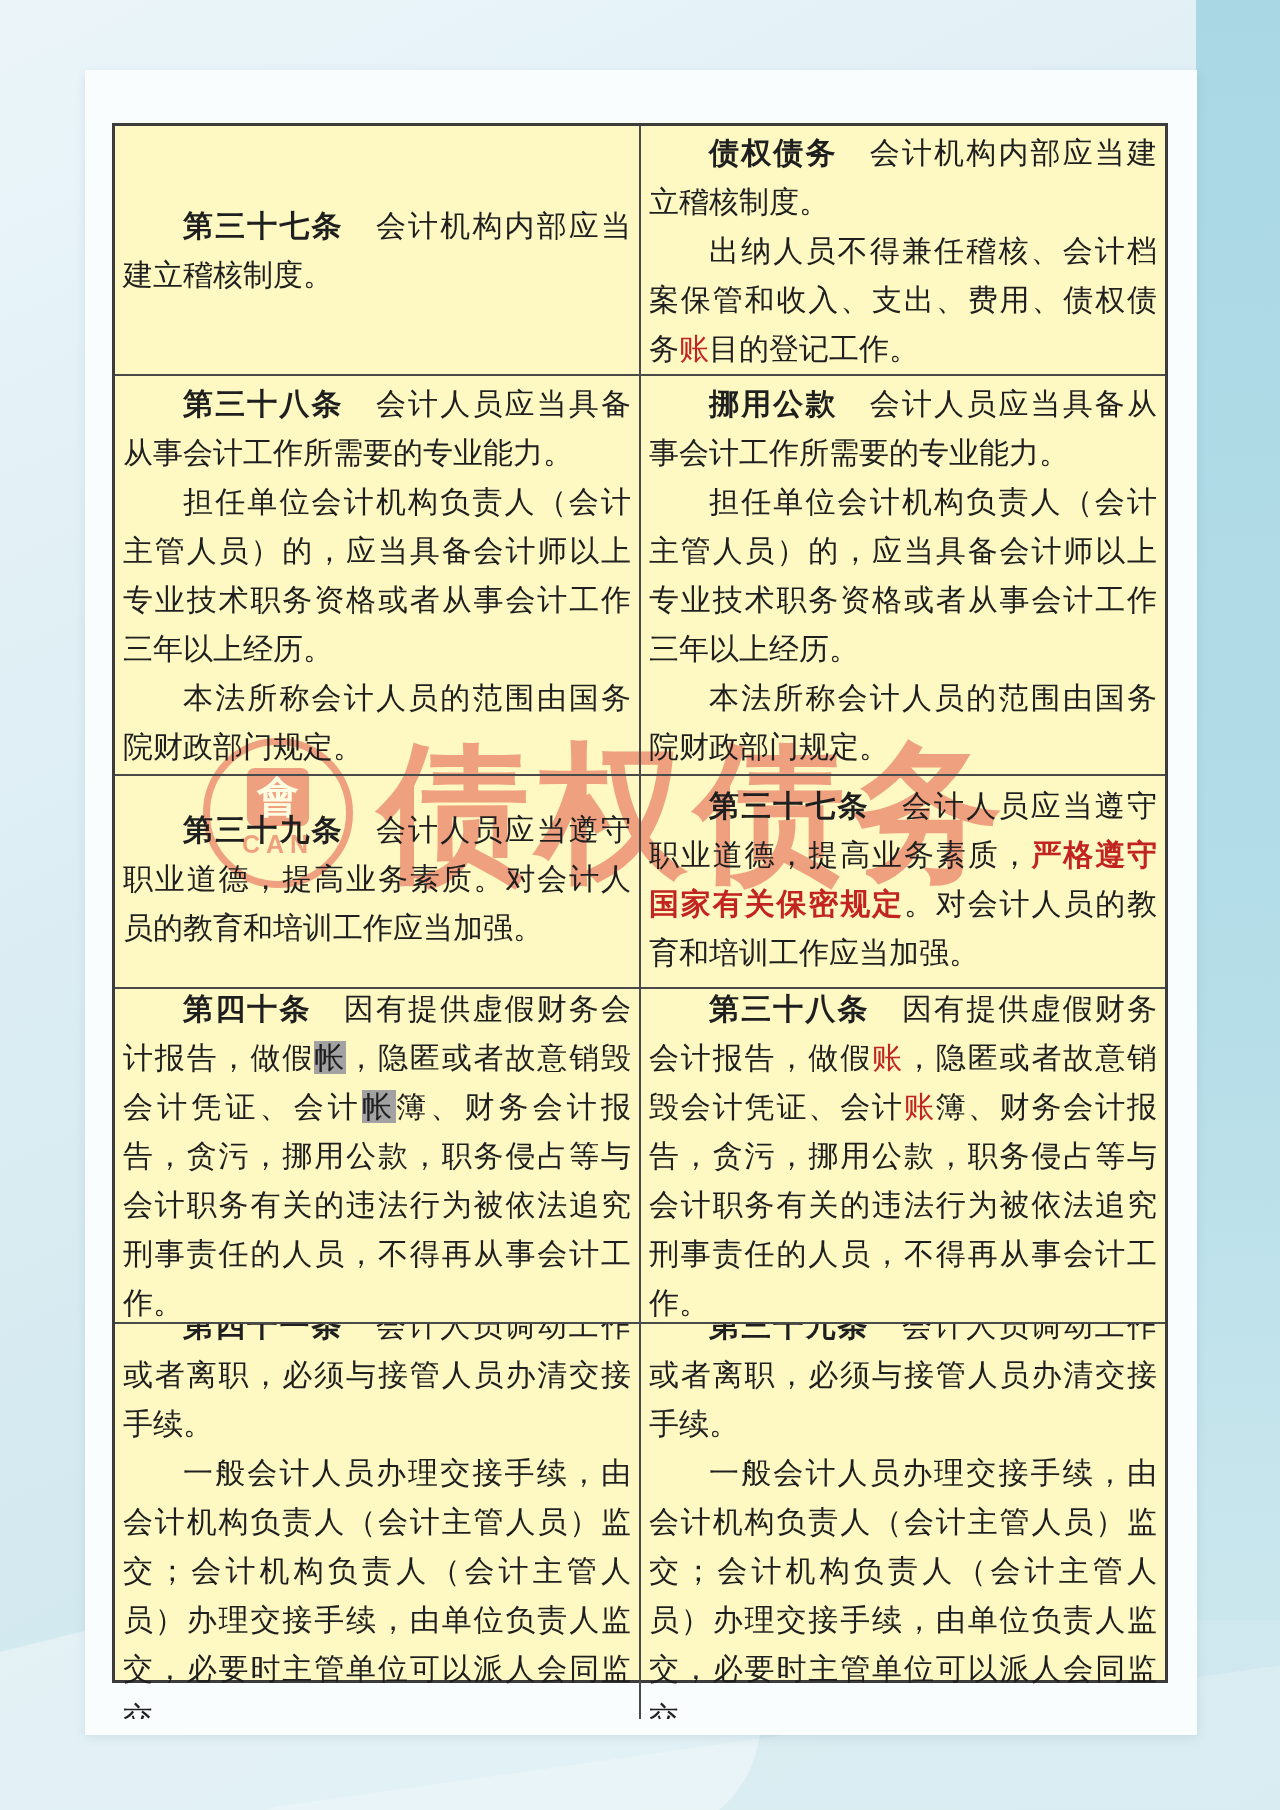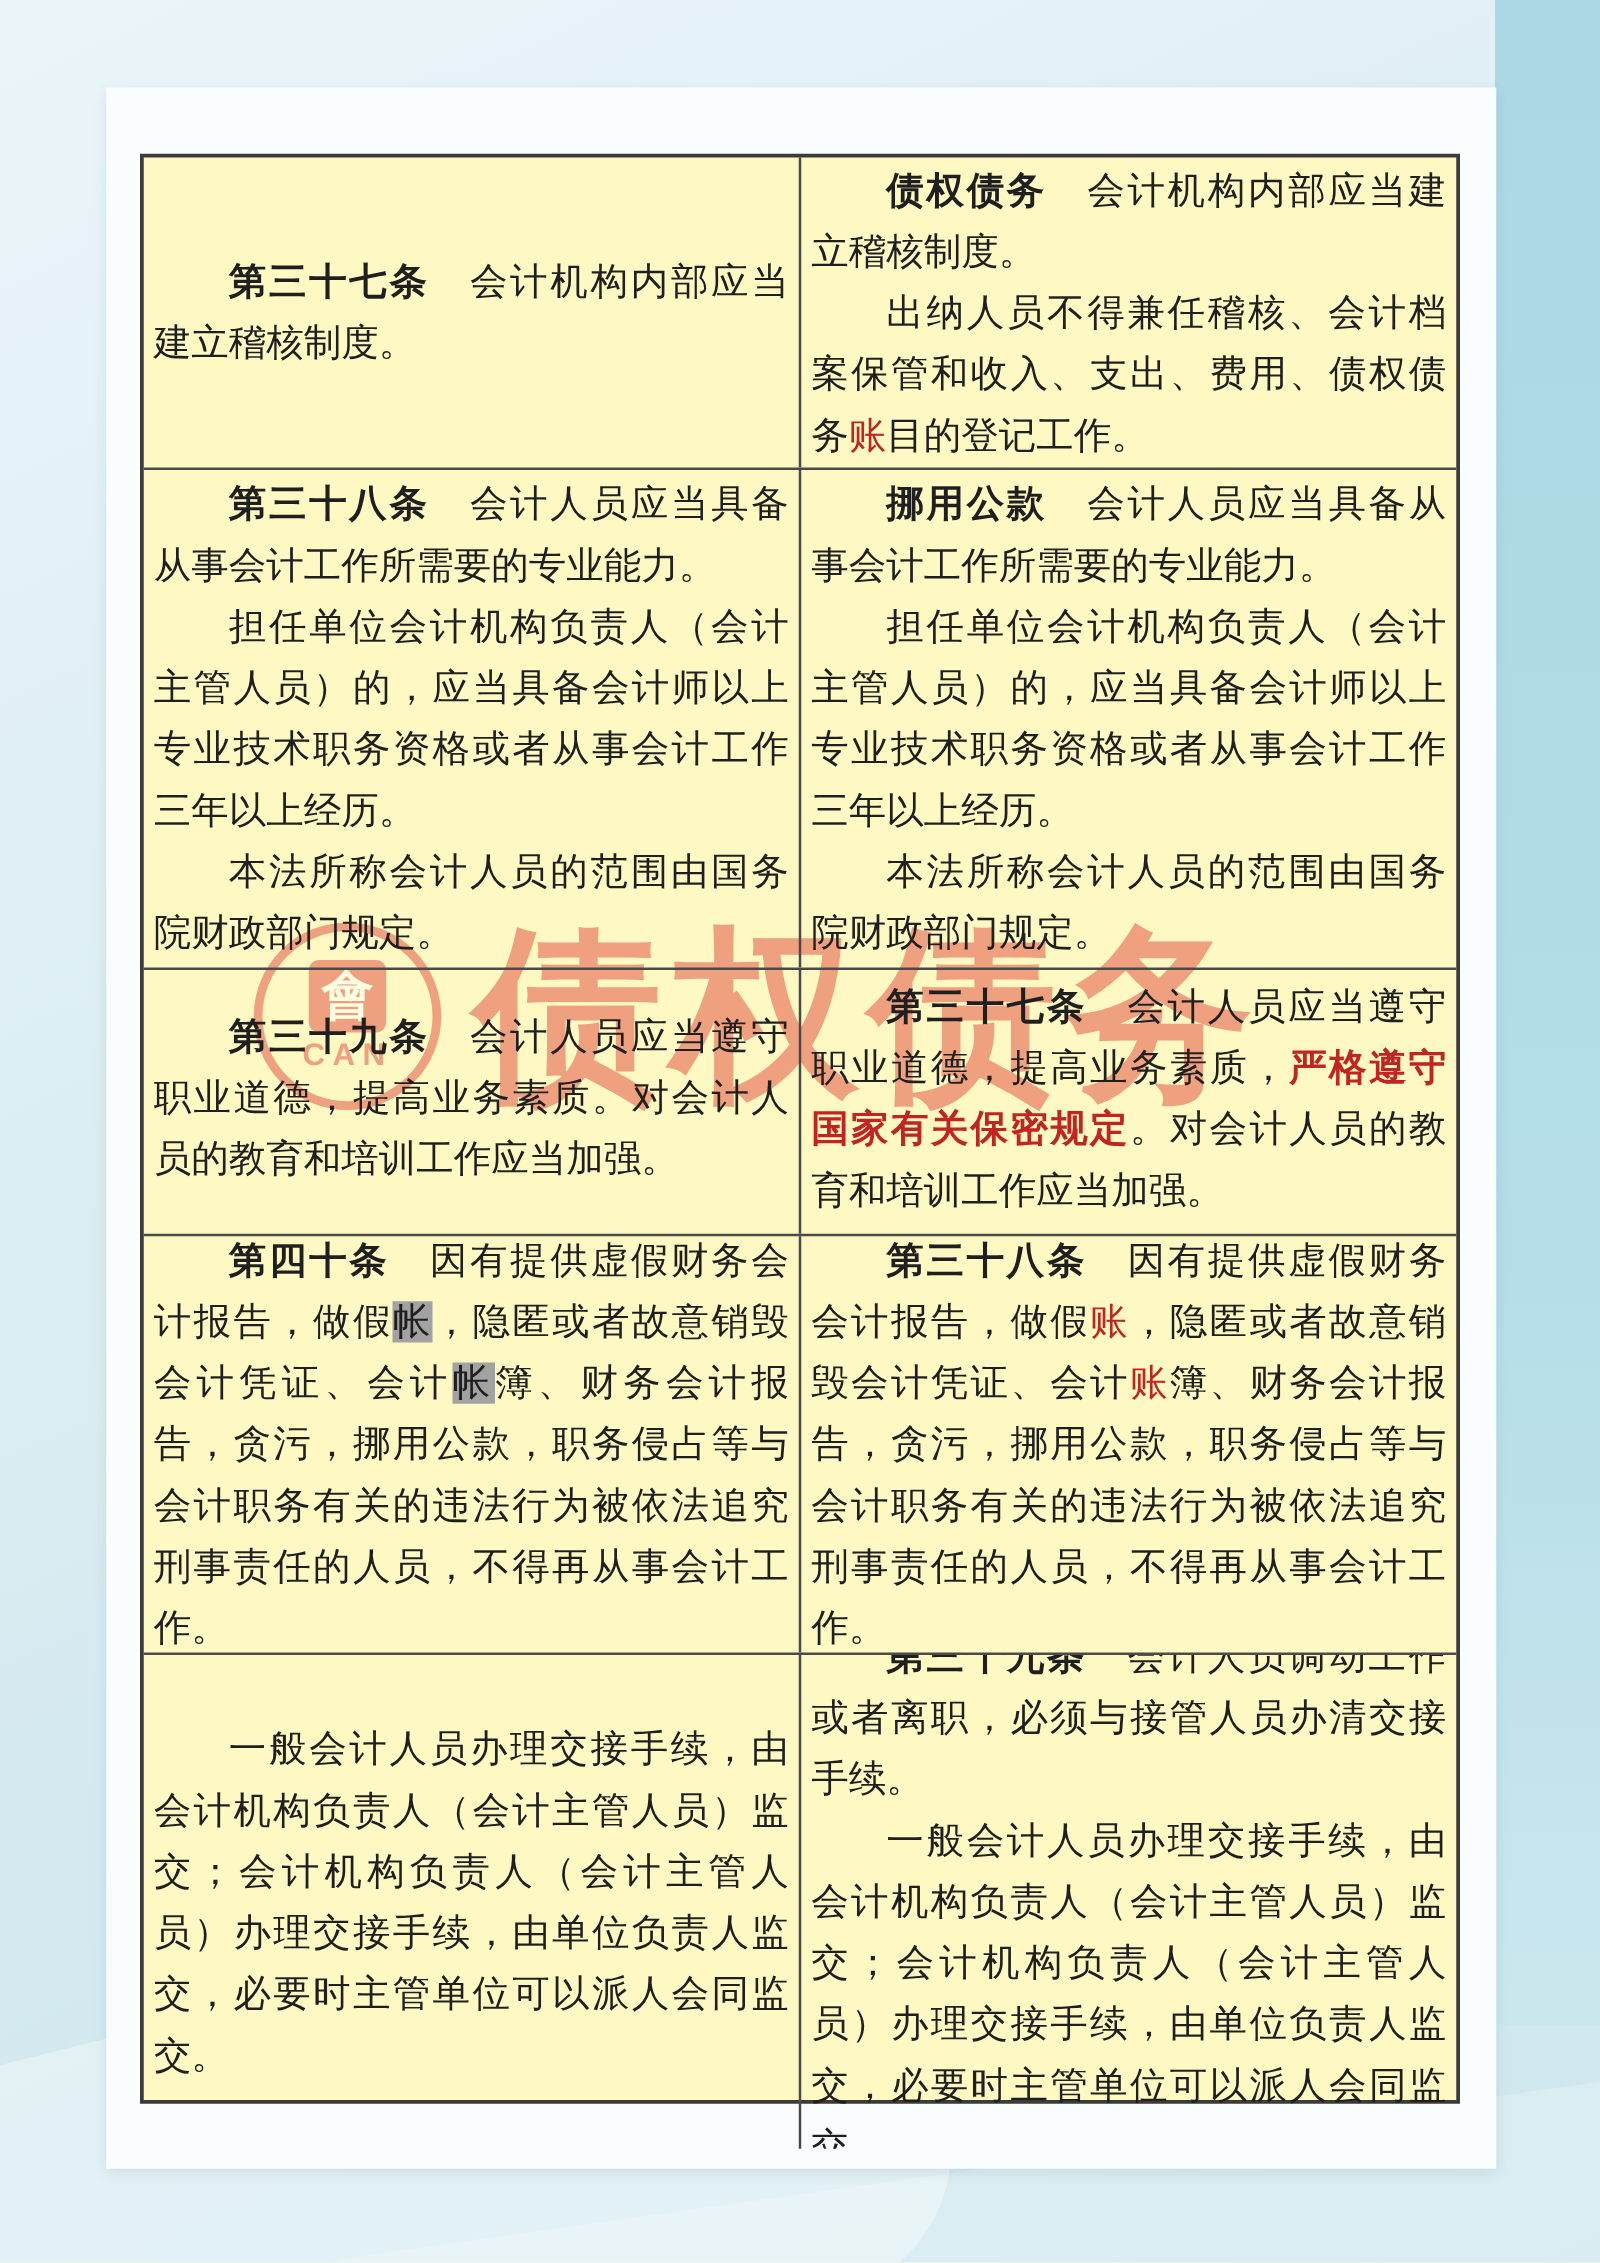--- a/index.html
+++ b/index.html
@@ -111,20 +111,21 @@
       <div class="trow" style="height: 335px;">
         <div class="cell left">
           <p class="par"><span class="seg-b">第四十条</span><span class="seg-n">　因有提供虚假财务会计报告，做假</span><span class="seg-h">帐</span><span class="seg-n">，隐匿或者故意销毁会计凭证、会计</span><span class="seg-h">帐</span><span class="seg-n">簿、财务会计报告，贪污，挪用公款，职务侵占等与会计职务有关的违法行为被依法追究刑事责任的人员，不得再从事会计工作。</span></p>
         </div>
         <div class="cell right">
           <p class="par"><span class="seg-b">第三十八条</span><span class="seg-n">　因有提供虚假财务会计报告，做假</span><span class="seg-r">账</span><span class="seg-n">，隐匿或者故意销毁会计凭证、会计</span><span class="seg-r">账</span><span class="seg-n">簿、财务会计报告，贪污，挪用公款，职务侵占等与会计职务有关的违法行为被依法追究刑事责任的人员，不得再从事会计工作。</span></p>
         </div>
       </div>
       <div class="trow" style="height: 395px;">
         <div class="cell left">
+          <p class="par"><span class="seg-b">第四十一条</span><span class="seg-n">　会计人员调动工作或者离职，必须与接管人员办清交接手续。</span></p>
           <p class="par"><span class="seg-n">一般会计人员办理交接手续，由会计机构负责人（会计主管人员）监交；会计机构负责人（会计主管人员）办理交接手续，由单位负责人监交，必要时主管单位可以派人会同监交。</span></p>
         </div>
         <div class="cell right">
           <p class="par"><span class="seg-b">第三十九条</span><span class="seg-n">　会计人员调动工作或者离职，必须与接管人员办清交接手续。</span></p>
           <p class="par"><span class="seg-n">一般会计人员办理交接手续，由会计机构负责人（会计主管人员）监交；会计机构负责人（会计主管人员）办理交接手续，由单位负责人监交，必要时主管单位可以派人会同监交。</span></p>
         </div>
       </div>
     </div>
   <div class="watermark">
     <div class="seal">

